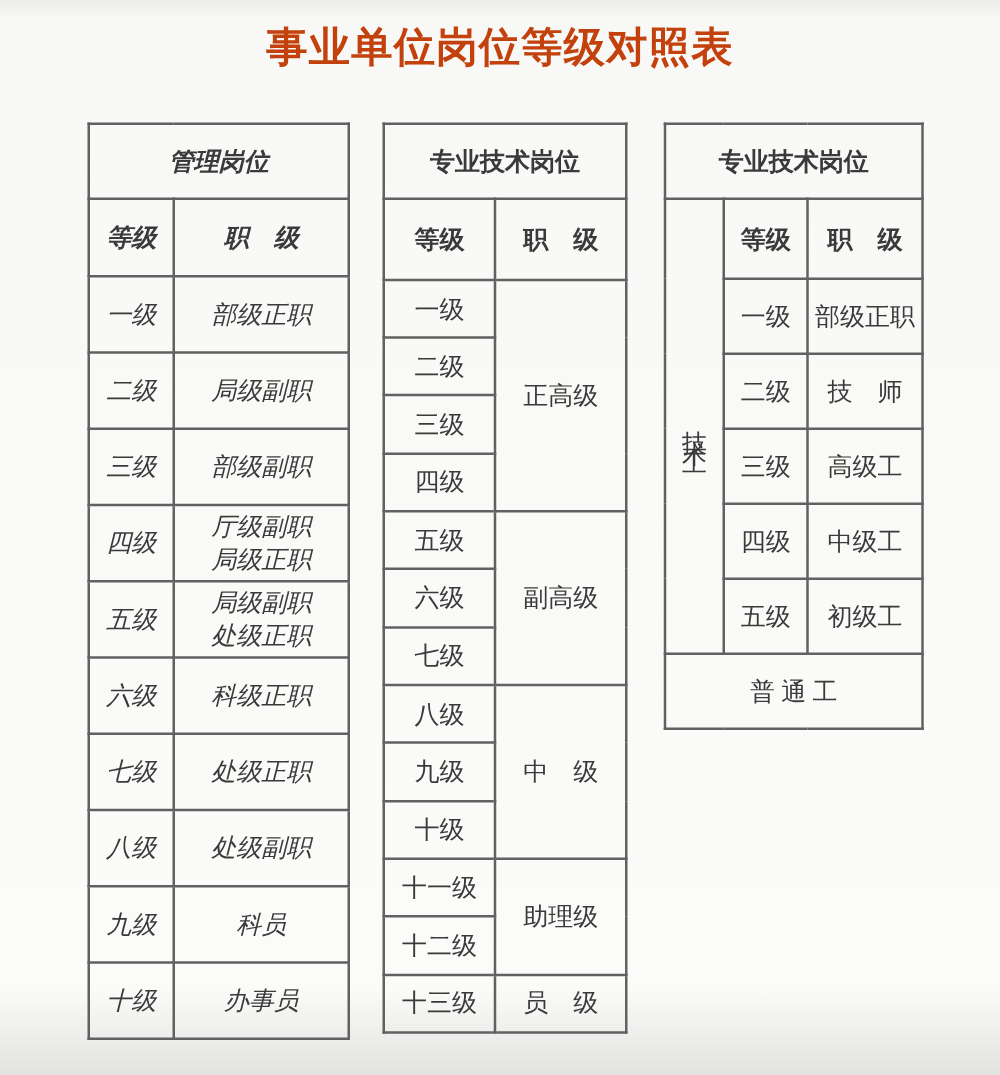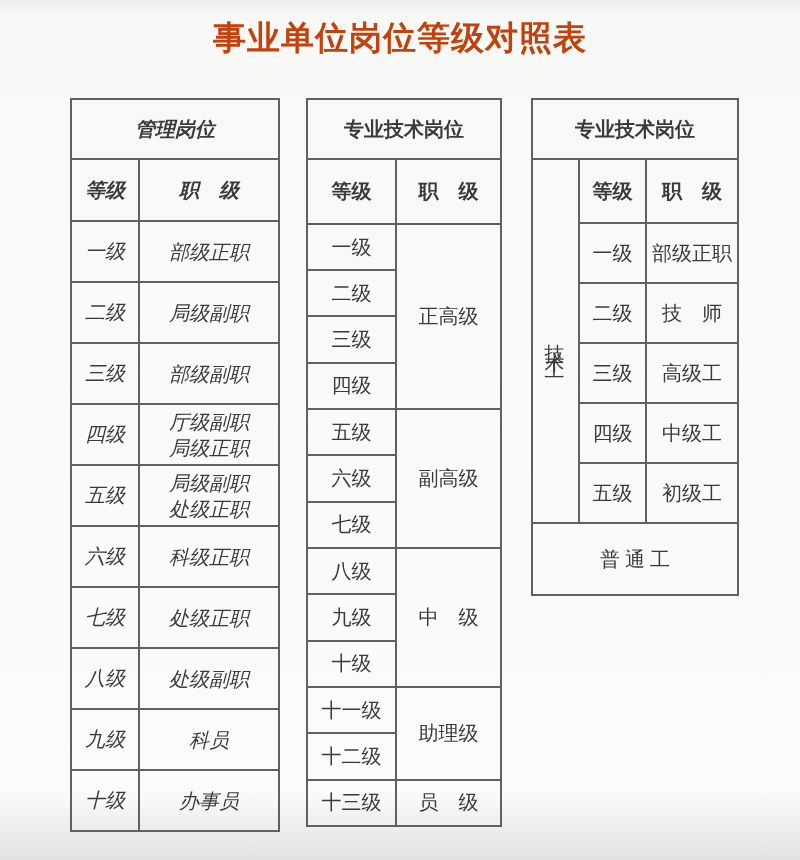--- a/index.html
+++ b/index.html
@@ -67,21 +67,21 @@
   
   #t2 { left: 306px; top: 98px; width: 194px; height: 729px; }
   #t2 tr.rt { height: 60px; }
   #t2 tr.rc { height: 64px; }
   #t2 tr.rd { height: 46px; }
   
   #t3 { left: 531px; top: 98px; width: 206px; height: 485px; }
   #t3 tr.rt { height: 60px; }
   #t3 tr.rc { height: 64px; }
   #t3 tr.rd { height: 60px; }
-  #t3 tr.rf { height: 72px; }
+  #t3 tr.rf { height: 60px; }
   .vert {
     writing-mode: vertical-rl;
     letter-spacing: 9px;
     margin: 0 auto;
     font-size: 20px;
     color: #3a3a3a;
   }
 </style>
 </head>
 <body>

